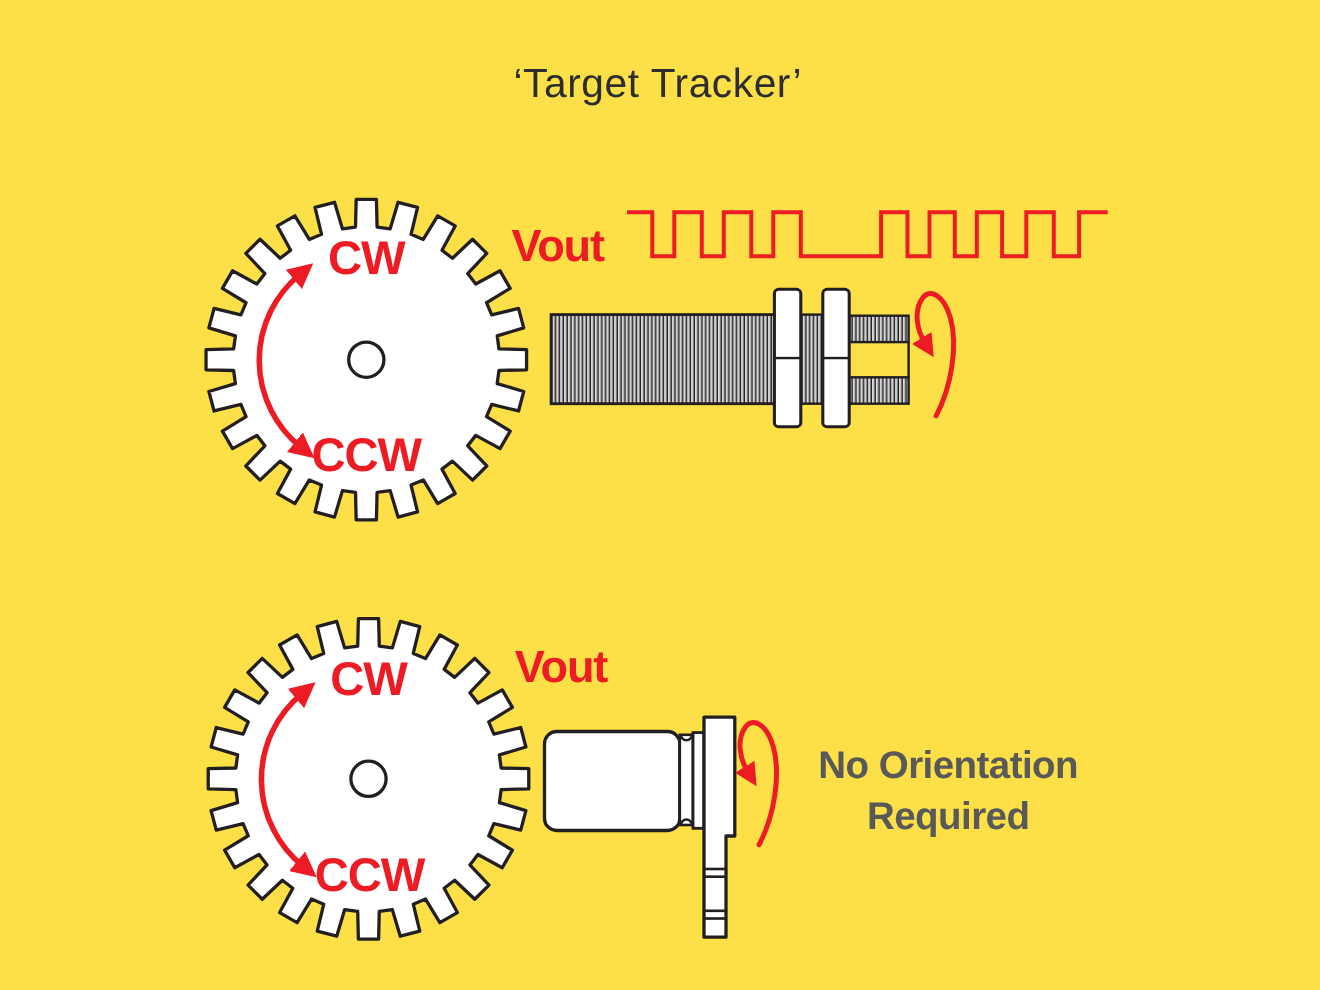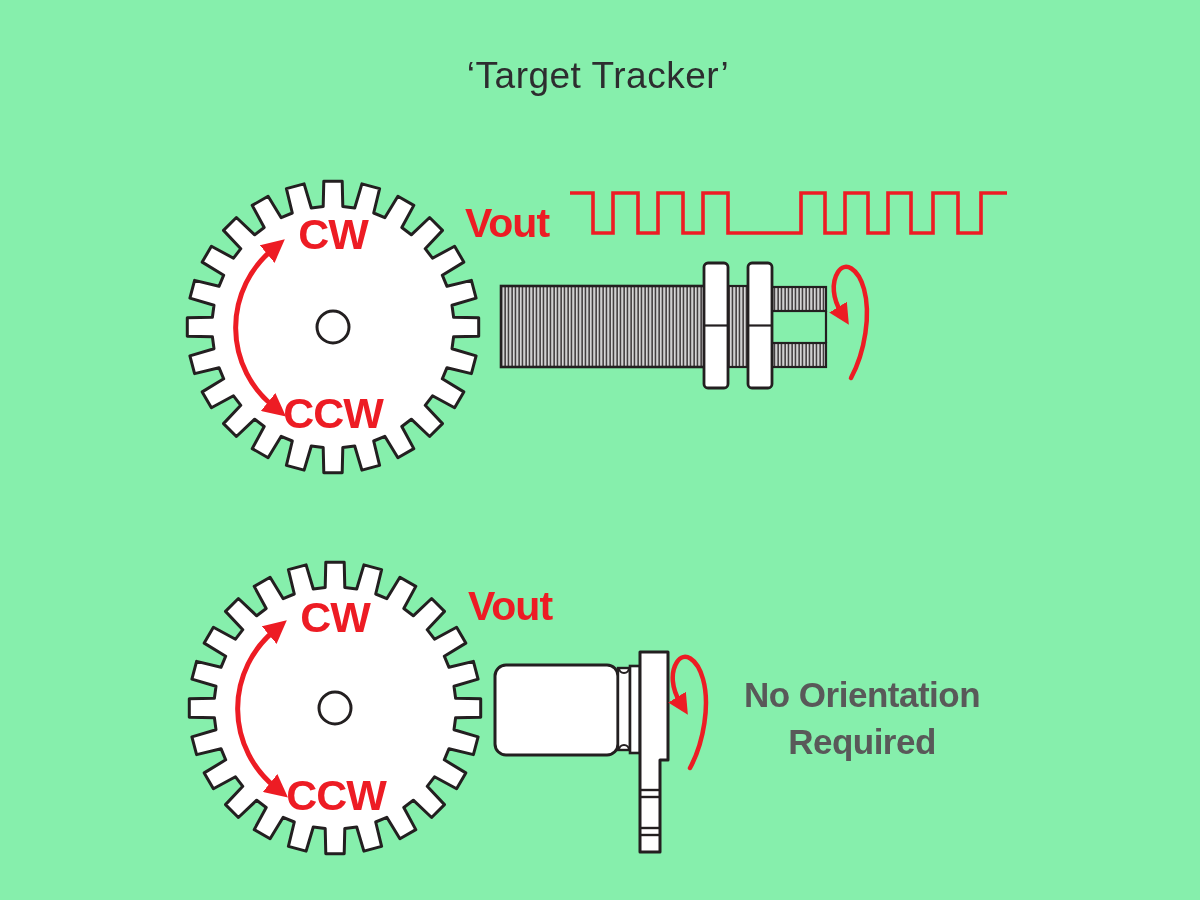--- a/index.html
+++ b/index.html
@@ -1,16 +1,16 @@
 <!DOCTYPE html>
 <html><head>
 <meta charset="utf-8">
 <style>
   html,body{margin:0;padding:0;background:#ffffff;}
-  .canvas{position:relative;width:1200px;height:900px;background:#86efac;overflow:hidden;
+  .canvas{position:relative;width:1200px;height:900px;background:#fde047;overflow:hidden;
           font-family:"Liberation Sans", sans-serif;}
   svg{position:absolute;left:0;top:0;}
   text{font-family:"Liberation Sans", sans-serif;}
   .title-text{font-size:37px;fill:#2d2d2f;letter-spacing:0.5px;}
   .red-big{font-size:43px;font-weight:bold;fill:#ed1c24;letter-spacing:-1px;}
   .red-vout{font-size:41px;font-weight:bold;fill:#ed1c24;letter-spacing:-1px;}
   .note-text{font-size:35px;font-weight:bold;fill:#595959;letter-spacing:-0.5px;}
   .ink{stroke:#231f20;fill:#ffffff;}
   .ink-line{stroke:#231f20;fill:none;}
   .red-line{stroke:#ed1c24;fill:none;}

